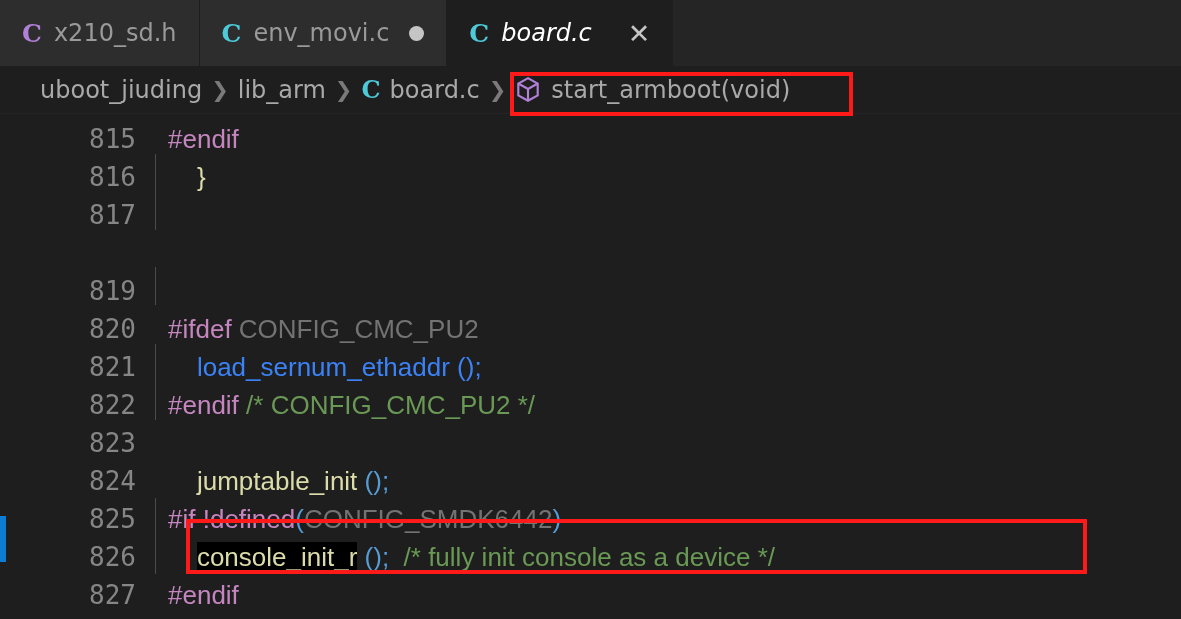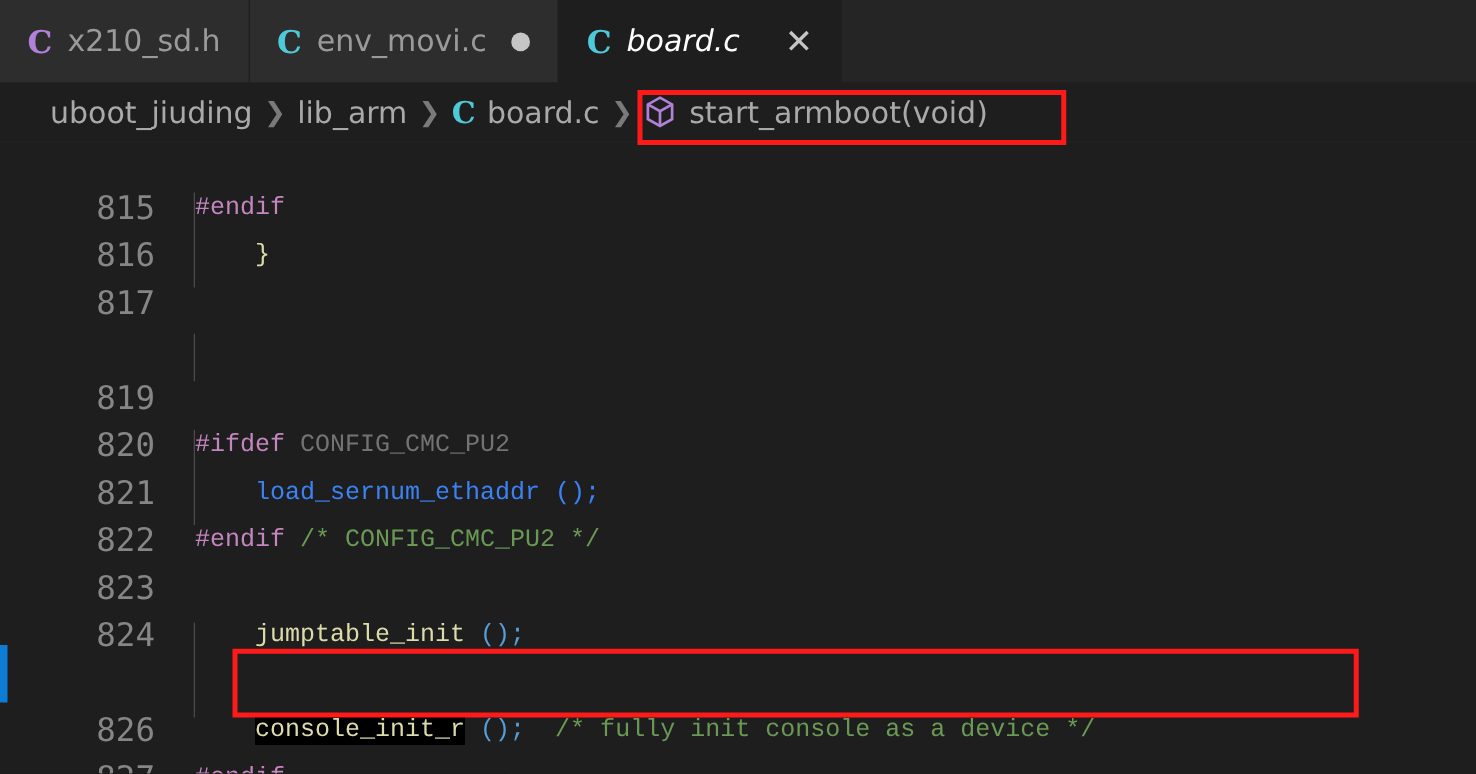--- a/index.html
+++ b/index.html
@@ -138,41 +138,40 @@
     height: 505px;
   }
   .modified-bar {
     position: absolute;
     left: 0;
     width: 6px;
     background: #0c7cd5;
   }
   .code-line {
     position: absolute;
-    left: 4px;
+    left: 16px;
     width: 1000px;
     height: 38px;
     display: block;
-    margin-top: 28px;
   }
   .lineno {
     position: absolute;
     left: 0;
     width: 120px;
     text-align: right;
     font-family: "DejaVu Sans Mono", monospace;
     font-size: 26px;
     color: #868686;
     line-height: 38px;
   }
   .linetext {
     position: absolute;
     left: 152px;
-    font-family: Liberation Mono, monospace;
-    font-size: 20px;
+    font-family: Liberation Sans, sans-serif;
+    font-size: 26px;
     line-height: 38px;
     white-space: pre;
   }
   .indent-guide {
     position: absolute;
     width: 1px;
     background: #4b4b4b;
   }
 
   
@@ -276,20 +275,24 @@
         <span class="linetext"><span class="t-pre">#endif</span><span class="t-plain"> </span><span class="t-cmt">/* CONFIG_CMC_PU2 */</span></span>
       </div>
       <div class="code-line" style="top: 310px;">
         <span class="lineno">823</span>
         <span class="linetext"></span>
       </div>
       <div class="code-line" style="top: 348px; padding-left: 40px;">
         <span class="lineno">824</span>
         <span class="linetext"><span class="t-plain">    </span><span class="t-fn">jumptable_init</span><span class="t-plain"> </span><span class="t-punct">();</span></span>
       </div>
+      <div class="code-line" style="top: 386px;">
+        <span class="lineno">825</span>
+        <span class="linetext"><span class="t-pre">#if</span><span class="t-plain"> </span><span class="t-pre">!defined</span><span class="t-punct">(</span><span class="t-macro">CONFIG_SMDK6442</span><span class="t-punct">)</span></span>
+      </div>
       <div class="code-line" style="top: 424px;">
         <span class="lineno">826</span>
         <span class="linetext"><span class="t-plain">    </span><span class="sel">console_init_r</span><span class="t-plain"> </span><span class="t-punct">();</span><span class="t-plain">  </span><span class="t-cmt">/* fully init console as a device */</span></span>
       </div>
       <div class="code-line" style="top: 462px;">
         <span class="lineno">827</span>
         <span class="linetext"><span class="t-pre">#endif</span></span>
       </div>
       <div class="code-line" style="top: 500px;">
         <span class="lineno">828</span>

